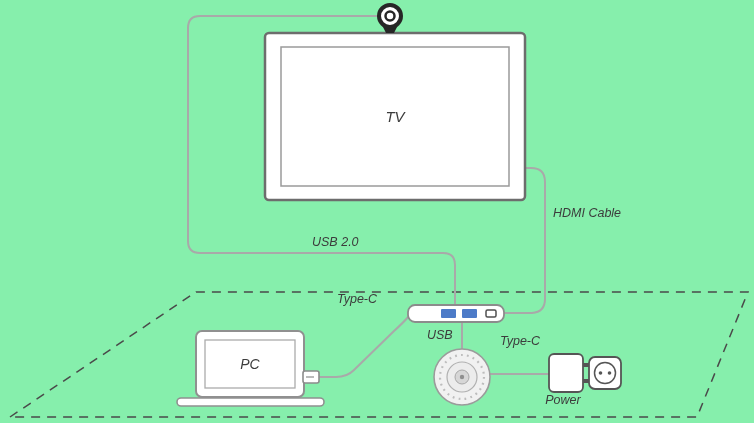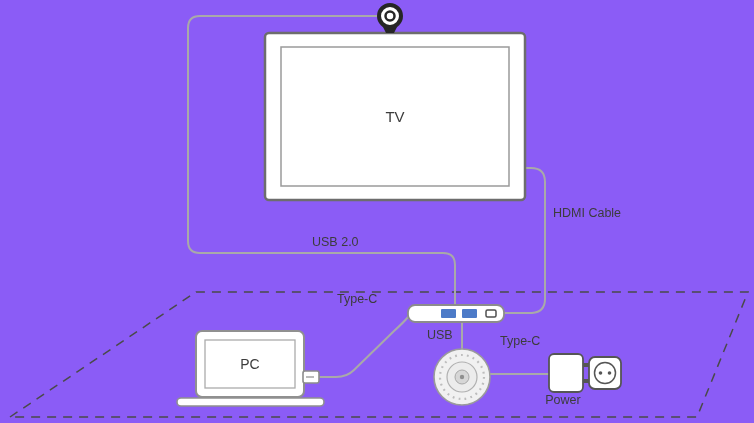--- a/index.html
+++ b/index.html
@@ -1,21 +1,22 @@
 <!DOCTYPE html>
 <html><head>
 <meta charset="utf-8">
 <style>
   html, body { margin: 0; padding: 0; background: #ffffff; }
   .stage {
     position: relative;
     width: 754px;
     height: 423px;
-    background: #8b5cf6;
+    background: #86efac;
     overflow: hidden;
+    font-style: italic;
   }
   svg { display: block; }
   text {
     font-family: "Liberation Sans", "DejaVu Sans", sans-serif;
     fill: #3c3c3c;
   }
   .lbl    { font-size: 12.5px; }
   .lbl-lg { font-size: 15px; }
   .lbl-md { font-size: 14px; }
   .cable  { fill: none; stroke-width: 2; stroke-linecap: round; }

